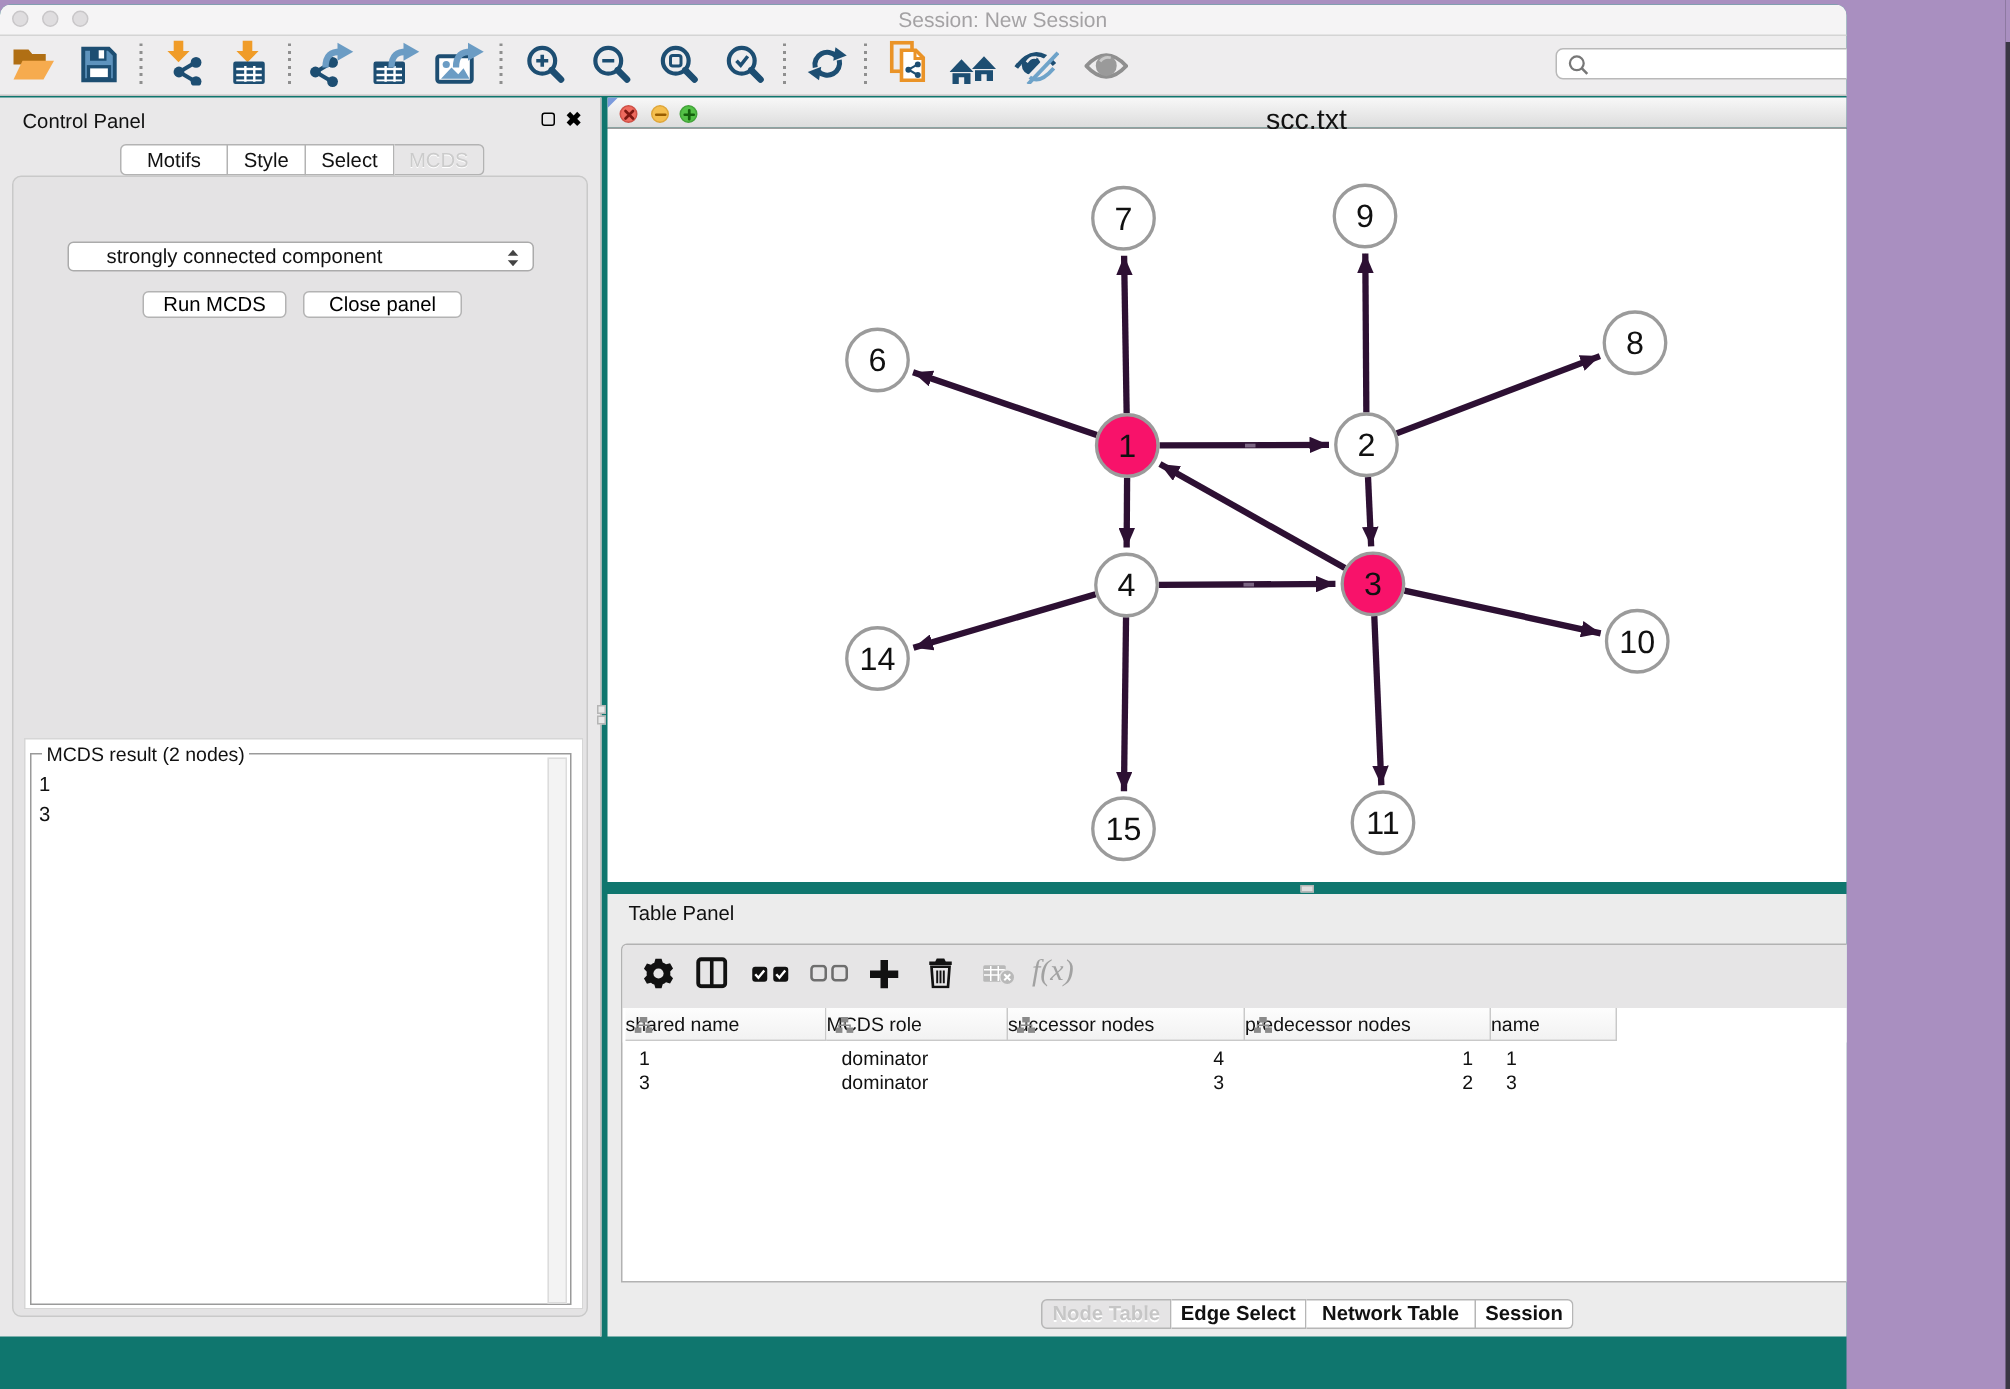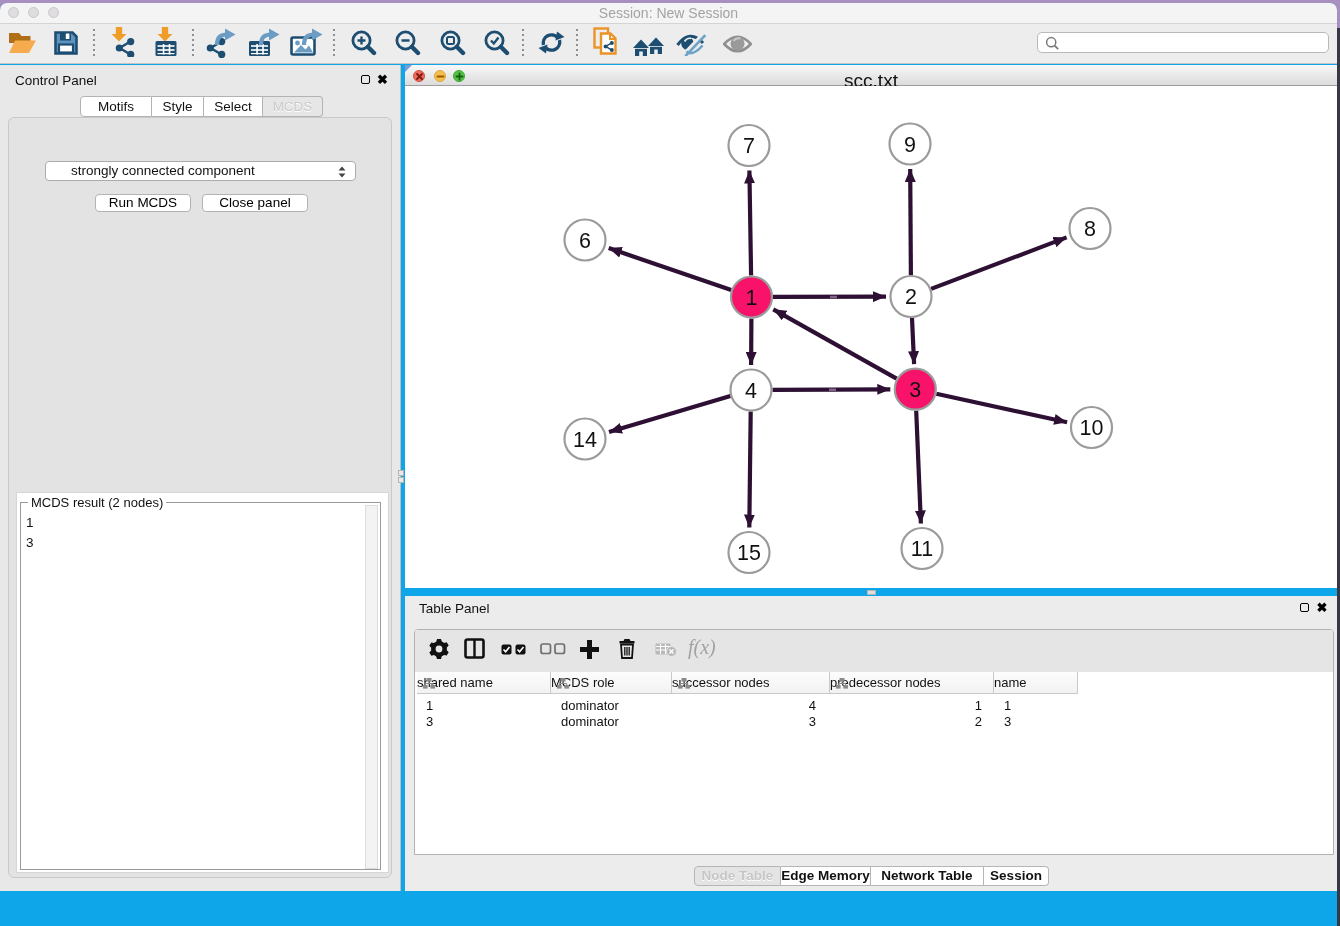--- a/index.html
+++ b/index.html
@@ -1,18 +1,18 @@
 <!DOCTYPE html>
 <html><head><meta charset="utf-8"><style>
 *{margin:0;padding:0;box-sizing:border-box}
 svg{display:block}
 html,body{width:1340px;height:926px;overflow:hidden}
 body{background:#a98fc0;font-family:"Liberation Sans",sans-serif;-webkit-font-smoothing:antialiased}
 #app{position:relative;width:1340px;height:926px}
-#win{position:absolute;left:0;top:3px;width:1337px;height:923px;background:#0ea5e9;border-radius:7px 7px 0 0;overflow:hidden}
+#win{position:absolute;left:0;top:3px;width:1231px;height:923px;background:#0f766e;border-radius:7px 7px 0 0;overflow:hidden}
 #titlebar{position:absolute;left:0;top:0;width:1337px;height:21px;background:#f5f4f5;border-bottom:1px solid #d4d4d4}
 .tl{position:absolute;top:3.5px;width:11px;height:11px;border-radius:50%;background:#dfdddf;border:1px solid #c9c7c9}
 #wtitle{position:absolute;top:2px;left:0;width:1337px;text-align:center;font-size:14px;color:#a4a2a4}
 #toolbar{position:absolute;left:0;top:21px;width:1337px;height:40px;background:#eeedee;border-bottom:1px solid #c4c4c4}
 .tbi{position:absolute;top:3px}
 .tsep{position:absolute;top:5px;height:28px;width:2px;background-image:repeating-linear-gradient(#8f8f8f 0 2px,transparent 2px 5px)}
 #search{position:absolute;left:1037px;top:8px;width:292px;height:21px;background:#fff;border:1px solid #b9b9b9;border-radius:5px}
 
 #left{position:absolute;left:0;top:62px;width:401px;height:826px;background:#e9e8e9;border-right:1px solid #bebebe}
 #cptitle{position:absolute;left:15px;top:8px;font-size:13.5px;color:#111}
@@ -390,21 +390,21 @@
             <div class="rowtxt" style="left:507px;width:60px;text-align:right;top:68px">1</div>
             <div class="rowtxt" style="left:589px;top:68px">1</div>
             <div class="rowtxt" style="left:11px;top:84px">3</div>
             <div class="rowtxt" style="left:146px;top:84px">dominator</div>
             <div class="rowtxt" style="left:341px;width:60px;text-align:right;top:84px">3</div>
             <div class="rowtxt" style="left:507px;width:60px;text-align:right;top:84px">2</div>
             <div class="rowtxt" style="left:589px;top:84px">3</div>
           </div>
     </div>
     <div class="btab" style="left:289px;width:87px;border-radius:4px 0 0 4px;background:#e5e4e5;color:#c6c6c6;text-shadow:0 1px 0 #fff">Node Table</div>
-    <div class="btab" style="left:376px;width:90px;border-left:none">Edge Memory</div>
+    <div class="btab" style="left:376px;width:90px;border-left:none">Edge Select</div>
     <div class="btab" style="left:466px;width:113px;border-left:none">Network Table</div>
     <div class="btab" style="left:579px;width:65px;border-left:none;border-radius:0 4px 4px 0">Session</div>
   </div>
 </div>
 <div id="rightstrip">
       <div class="p"></div>
     </div>
 </div>
 
 </body></html>

